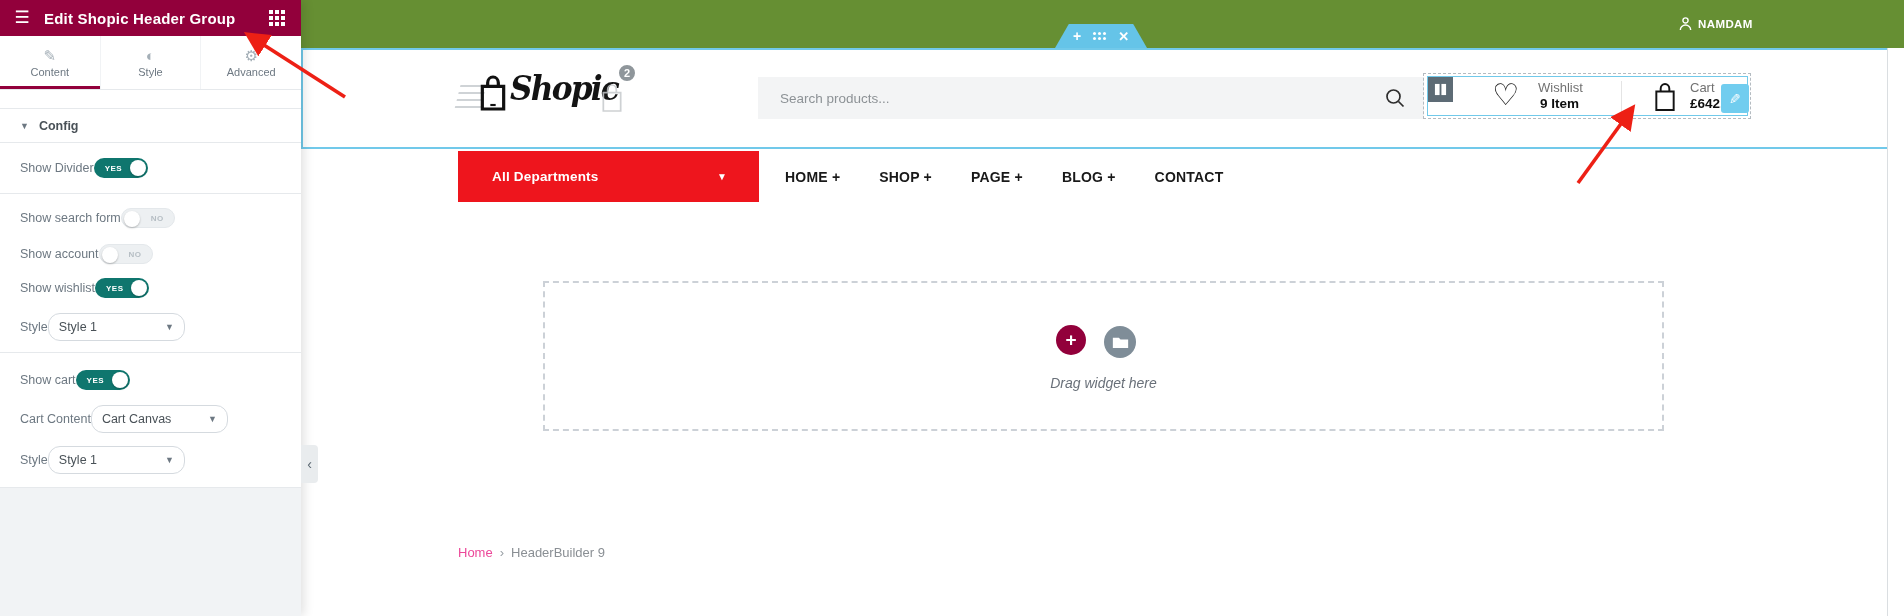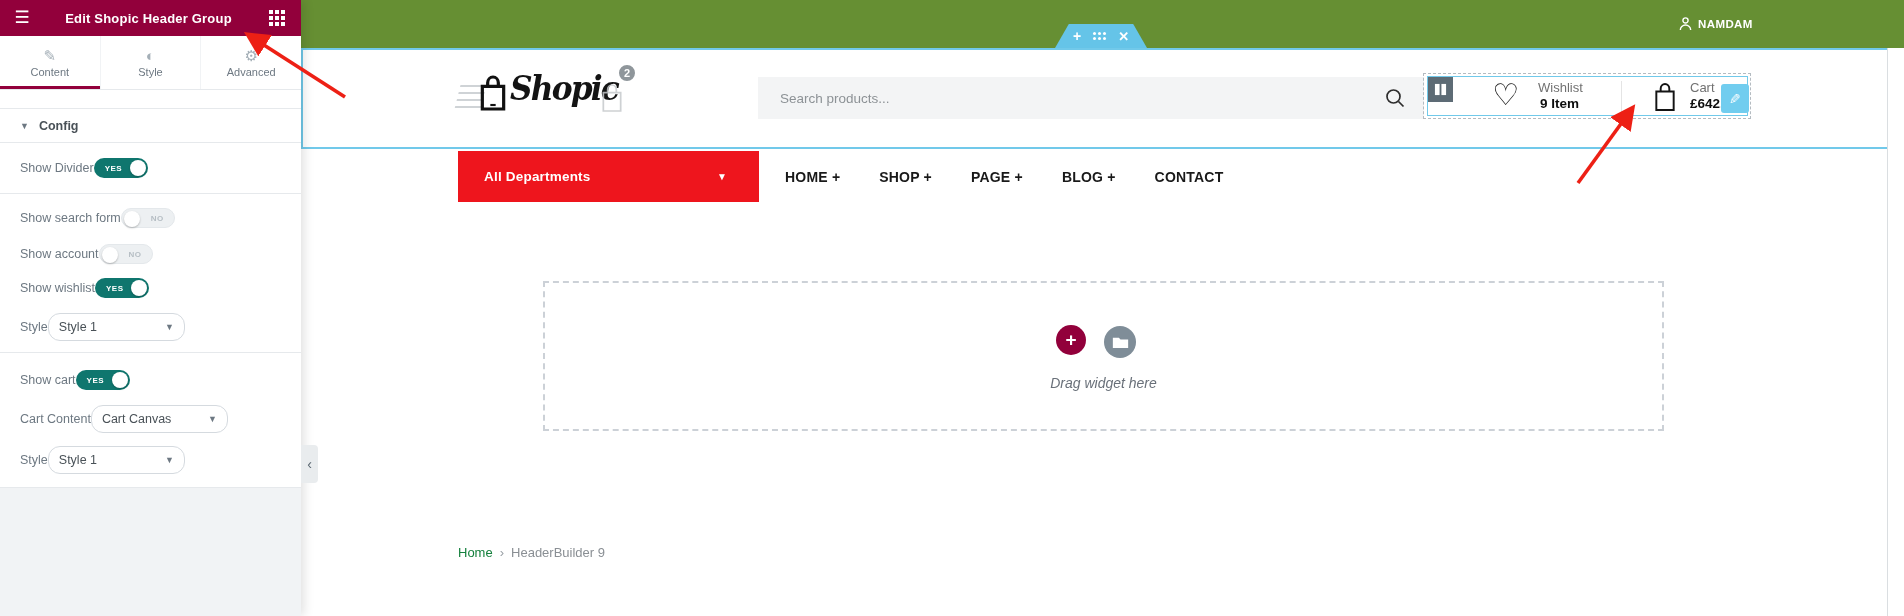--- a/index.html
+++ b/index.html
@@ -5,21 +5,21 @@
   * { margin:0; padding:0; box-sizing:border-box; }
   html,body { background:#fff; }
   body { font-family:"Liberation Sans", sans-serif; }
   .stage { position:relative; width:1904px; height:616px; background:#fff; overflow:hidden; }
 
   
   .panel { position:absolute; left:0; top:0; width:301px; height:616px; background:#fff;
            box-shadow:3px 0 10px rgba(0,0,0,.12); z-index:20; }
   .panel-header { height:36px; background:#92003b; display:flex; align-items:center; color:#fff; }
   .ph-burger { width:44px; text-align:center; font-size:17px; cursor:pointer; line-height:36px; }
-  .ph-title { flex:1; text-align:center; font-size:13px; font-weight:bold; letter-spacing:.2px; }
+  .ph-title { flex:1; text-align:left; font-size:15px; font-weight:bold; letter-spacing:.2px; }
   .ph-grid { width:48px; display:flex; justify-content:center; cursor:pointer; }
   .grid9 { display:grid; grid-template-columns:repeat(3,4px); grid-template-rows:repeat(3,4px); gap:2px; }
   .grid9 span { background:#fff; width:4px; height:4px; }
 
   .panel-tabs { height:54px; display:flex; border-bottom:1px solid #e6e9ec; background:#fff; }
   .tab { flex:1; display:flex; flex-direction:column; align-items:center; justify-content:center;
          gap:2px; color:#6d7882; font-size:11px; border-right:1px solid #f1f3f5; cursor:pointer; }
   .tab:last-child { border-right:none; }
   .tab .t-ico { font-size:15px; color:#a4afb7; line-height:16px; }
   .tab.active { box-shadow:inset 0 -3px 0 #92003b; }
@@ -113,41 +113,41 @@
   .cart-label { position:absolute; left:1690px; top:80px; font-size:13px; color:#717171; z-index:10; }
   .cart-amount { position:absolute; left:1690px; top:96px; font-size:13.5px; font-weight:bold; color:#0e0e0e; z-index:10; }
   .edit-btn { position:absolute; left:1721px; top:84px; width:28px; height:29px; background:#71cdef;
               border-radius:3px; display:flex; align-items:center; justify-content:center;
               color:#fff; font-size:14px; cursor:pointer; z-index:13; }
   .edit-btn span { transform:scaleX(-1); }
 
   
   .dept-btn { position:absolute; left:458px; top:151px; width:301px; height:51px; background:#ee151d;
               display:flex; align-items:center; color:#fff; cursor:pointer; }
-  .dept-btn .d-label { font-size:13.5px; font-weight:bold; padding-left:26px; letter-spacing:.2px; }
+  .dept-btn .d-label { font-size:13.5px; font-weight:bold; padding-left:26px; letter-spacing:.2px;margin-left:8px; }
   .dept-btn .d-caret { position:absolute; right:32px; font-size:10px; }
   .main-nav { position:absolute; left:785px; top:151px; height:51px; display:flex; align-items:center;
               gap:39px; }
   .main-nav span { font-size:14px; font-weight:bold; color:#191919; letter-spacing:.2px; cursor:pointer; }
 
   
   .drag-zone { position:absolute; left:543px; top:281px; width:1121px; height:150px;
                border:2px dashed #ccd1d7; }
   .add-widget-btn { position:absolute; left:1056px; top:325px; width:30px; height:30px; border-radius:50%;
                     background:#92003b; color:#fff; display:flex; align-items:center; justify-content:center;
                     font-size:19px; font-weight:bold; cursor:pointer; z-index:5; }
   .template-btn { position:absolute; left:1104px; top:326px; width:32px; height:32px; border-radius:50%;
                   background:#7f8d98; display:flex; align-items:center; justify-content:center;
                   cursor:pointer; z-index:5; }
   .drag-hint { position:absolute; left:543px; top:375px; width:1121px; text-align:center;
                font-size:14px; font-style:italic; color:#697079; }
 
   
   .breadcrumb { position:absolute; left:458px; top:545px; font-size:13px; display:flex; gap:7px; }
-  .bc-home { color:#15803d; cursor:pointer; }
+  .bc-home { color:#ec4899; cursor:pointer; }
   .bc-sep { color:#9aa0a6; }
   .bc-current { color:#8a8f94; }
 
   
   .arrows { position:absolute; left:0; top:0; width:1904px; height:616px; z-index:60; pointer-events:none; }
 </style>
 </head>
 <body>
 
 <div class="stage">

